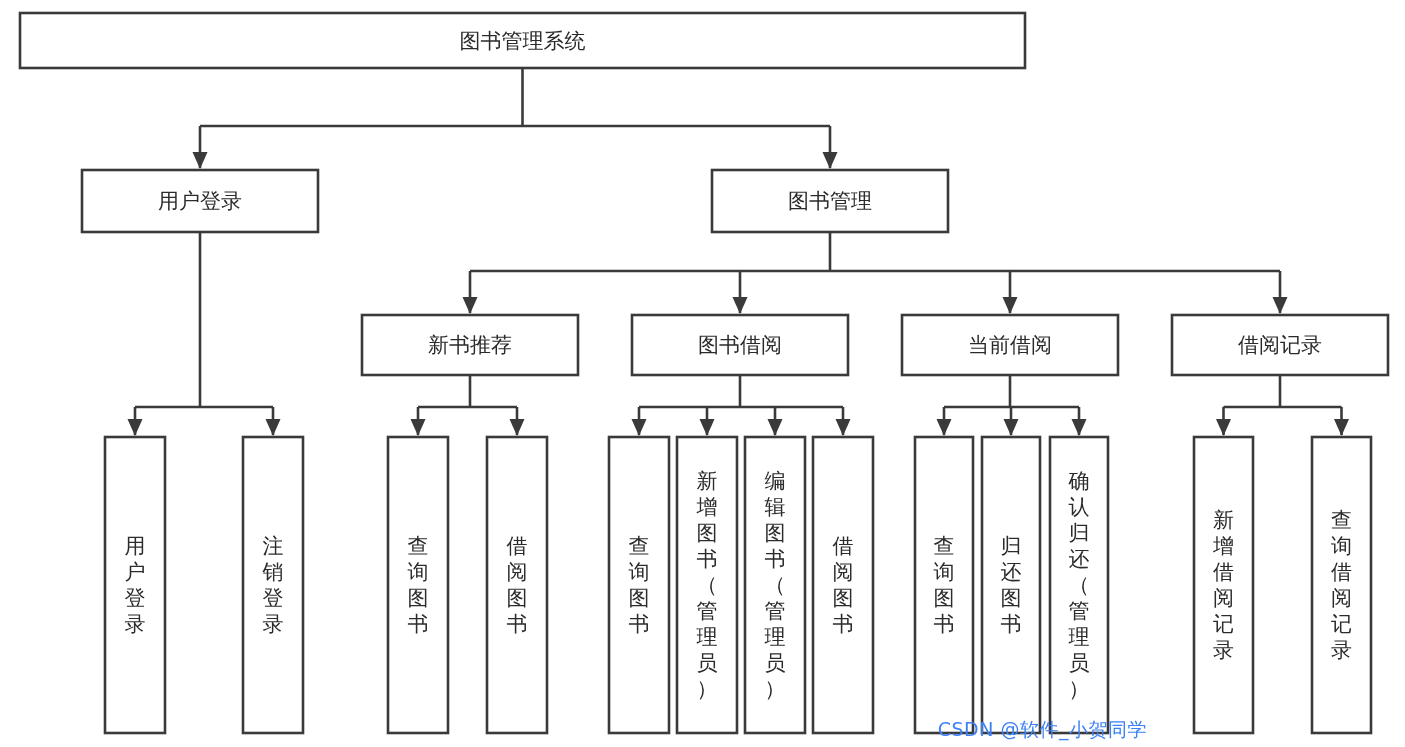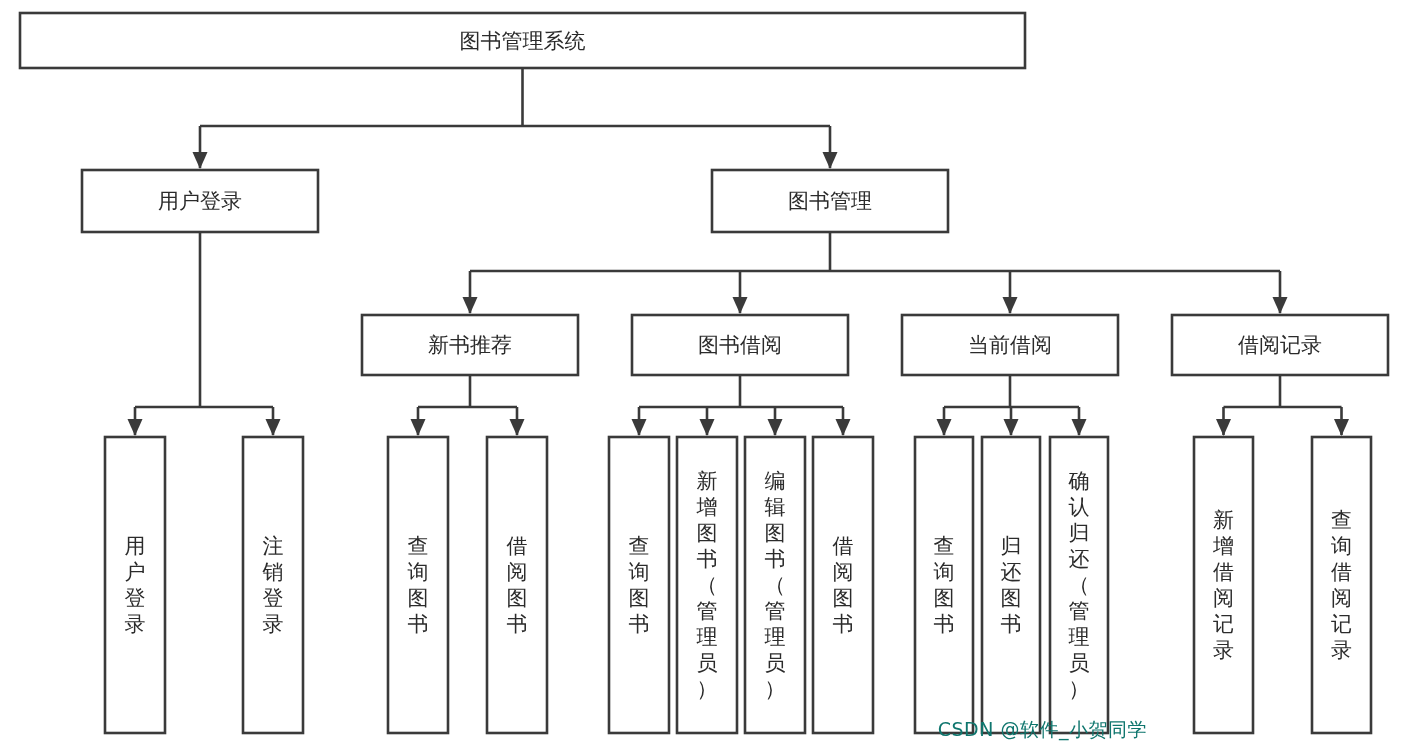--- a/index.html
+++ b/index.html
@@ -55,21 +55,21 @@
     font-size: 21px;
     fill: #2b2b2b;
     text-anchor: middle;
   }
   .watermark {
     position: absolute;
     right: 6px;
     bottom: 4px;
     font-family: "DejaVu Sans", "Liberation Sans", sans-serif;
     font-size: 19px;
-    color: #0f766e;
+    color: #3b82f6;
     letter-spacing: 0.5px;
     white-space: nowrap;
     user-select: none;
   }
 </style>
 </head>
 <body>
 
 <div id="diagram-root">
 

